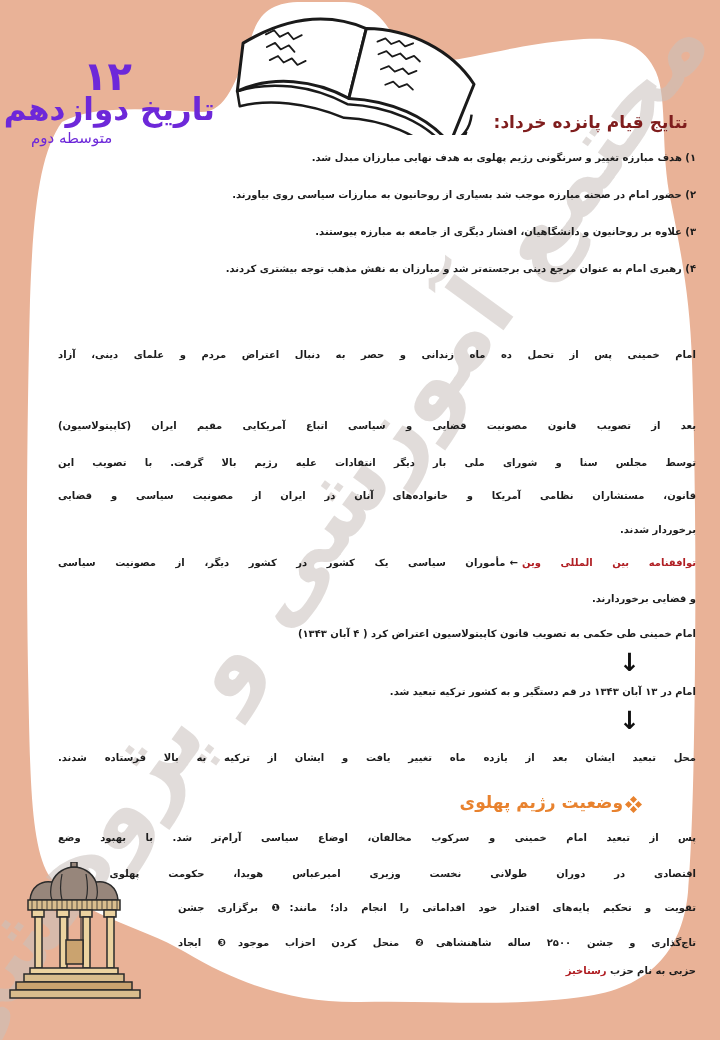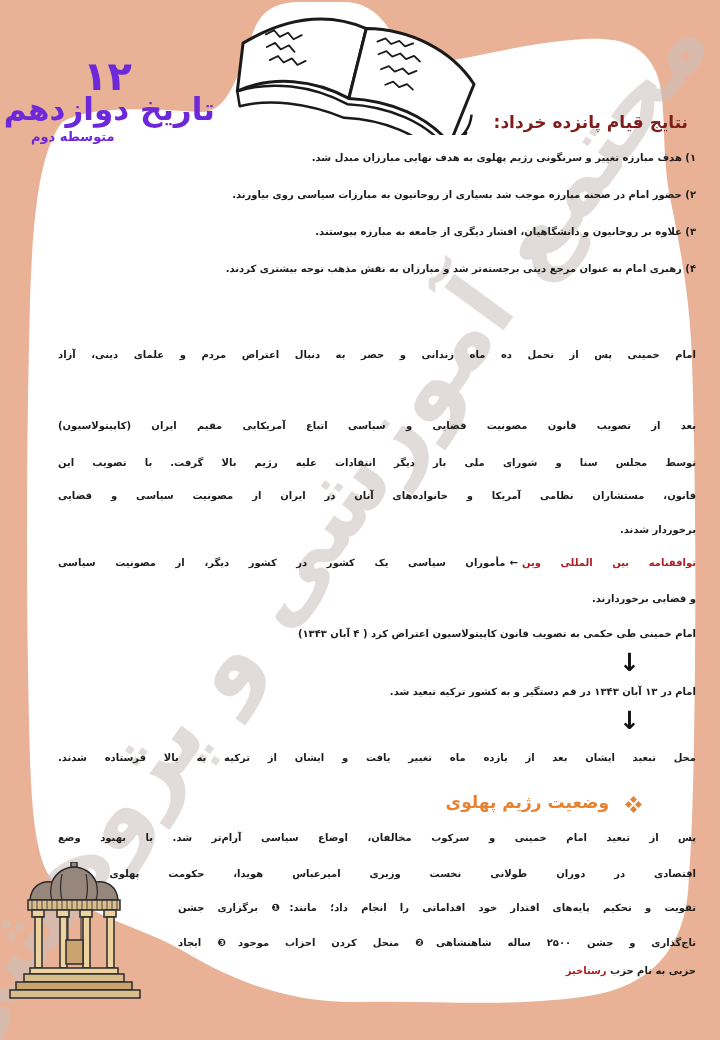--- a/index.html
+++ b/index.html
@@ -8,31 +8,31 @@
   svg.bg{position:absolute;inset:0;z-index:0;}
   
   .watermark{position:absolute;left:-180px;top:408px;width:1100px;height:130px;
     z-index:1;transform:rotate(-54deg);transform-origin:50% 50%;
     font-size:96px;font-weight:bold;color:#c9c1bd;opacity:.55;
     text-align:center;white-space:nowrap;direction:rtl;}
   
   .logo{position:absolute;right:505px;top:30px;width:210px;height:90px;z-index:2;color:#6d28d9;margin-top:27px;}
   .logo-title{position:absolute;top:34px;right:0;font-size:31px;font-weight:bold;white-space:nowrap;}
   .logo-num{position:absolute;top:-4px;left:78px;font-size:40px;font-weight:bold;}
-  .logo-sub{position:absolute;top:72px;left:26px;font-size:13px;font-weight:bold;}
+  .logo-sub{position:absolute;top:72px;left:26px;font-size:15px;font-weight:normal;}
   
   .book{position:absolute;left:222px;top:0;z-index:2;}
   .tomb{position:absolute;left:4px;top:862px;z-index:3;}
   
   .content{position:absolute;inset:0;z-index:2;color:#1c1c1c;}
   .ln{position:absolute;right:24px;left:58px;font-size:10px;font-weight:bold;
       text-align:justify;text-align-last:justify;line-height:1.5;}
   .ln.end{text-align-last:right;}
   .h-red{position:absolute;right:32px;font-size:17px;font-weight:bold;color:#7f1d1d;white-space:nowrap;text-align:right;}
-  .h-orange{position:absolute;right:77px;font-size:17px;font-weight:bold;color:#e8822e;white-space:nowrap;text-align:right;display:flex;align-items:center;gap:19px;}
+  .h-orange{position:absolute;right:77px;font-size:17px;font-weight:bold;color:#e8822e;white-space:nowrap;text-align:right;display:flex;align-items:center;gap:5px;}
   .red{color:#b01e23;font-weight:bold;}
   .arrow-inline{font-weight:bold;padding:0 4px;}
   .down-arrow{position:absolute;right:80px;font-size:25px;font-weight:bold;color:#111;line-height:1;}
   .dmd-wrap{display:inline-block;width:15px;height:15px;position:relative;top:1px;}
   .dmd{position:absolute;top:1px;right:7px;width:5px;height:5px;background:#e8822e;
        transform:rotate(45deg);box-shadow:7px 0 0 #e8822e,0 7px 0 #e8822e,7px 7px 0 #e8822e;}
 </style>
 </head>
 <body>
 

